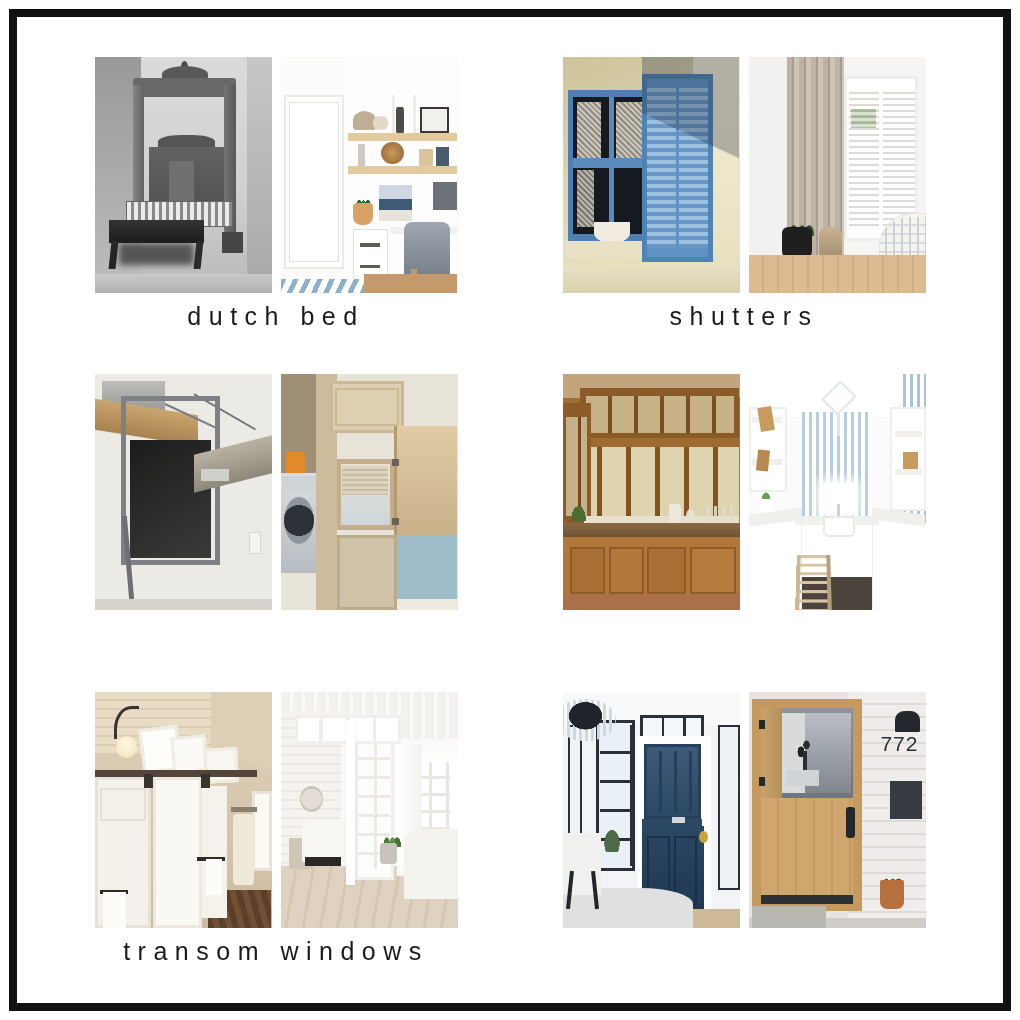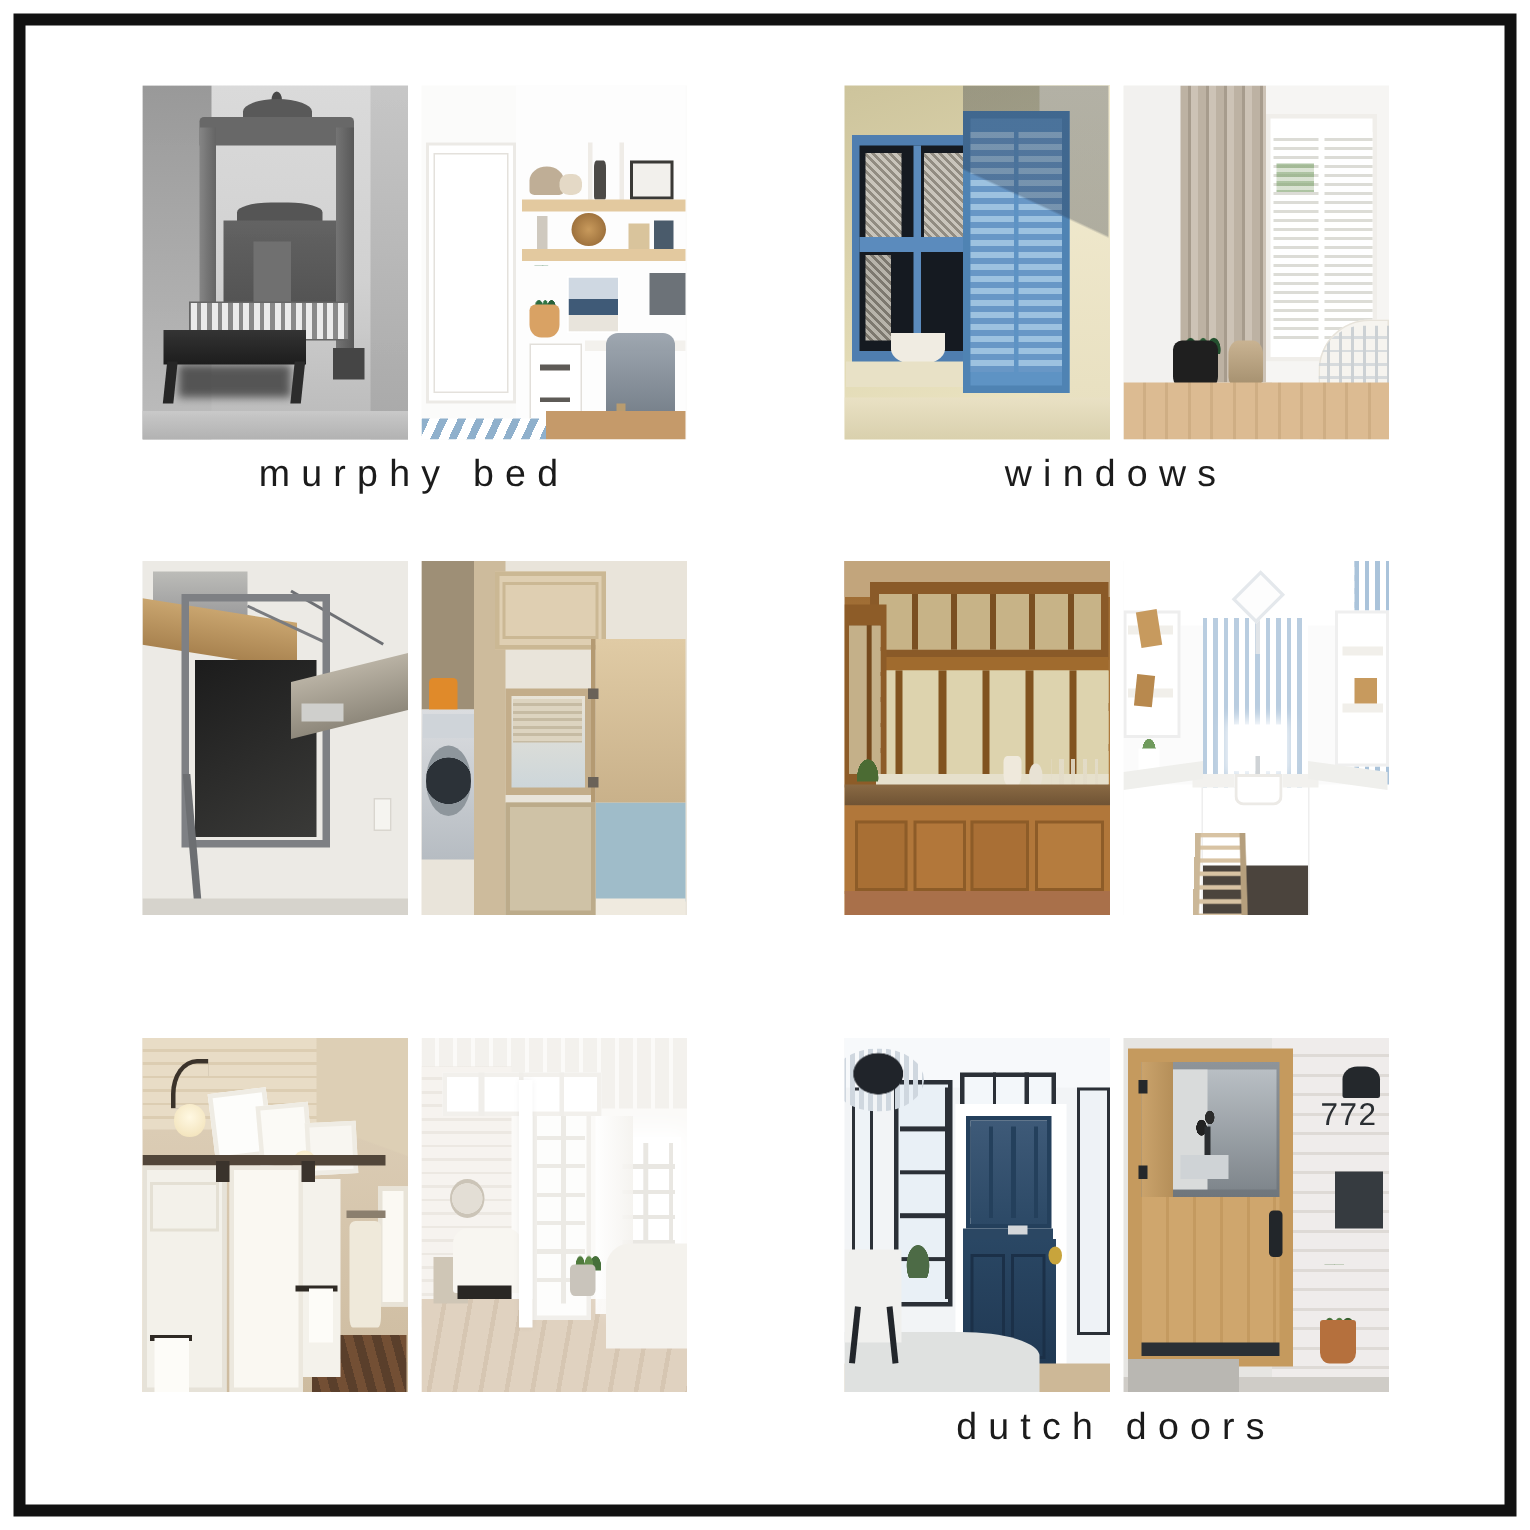--- a/index.html
+++ b/index.html
@@ -498,21 +498,21 @@
                 <div class="el chair"></div>
                 <div class="el chair-leg"></div>
               <div class="el drawers"></div>
                 <div class="el dh1"></div>
                 <div class="el dh2"></div>
               <div class="el floor"></div>
                 <div class="el rug"></div>
             </div>
           </div>
         </div>
-        <div class="label">murphy bed</div>
+        <div class="label">dutch bed</div>
       </div>
 
       <div class="feature">
         <div class="pair">
           <div class="photo p2a">
             <div class="scene">
               <div class="el wall-sun"></div>
               <div class="el win-frame"></div>
                 <div class="el win-in"></div>
               <div class="el lace1"></div>
@@ -540,21 +540,21 @@
               <div class="el plant"></div>
                 <div class="el planter"></div>
               <div class="el books"></div>
                 <div class="el vase"></div>
               <div class="el bed"></div>
                 <div class="el bedpat"></div>
               <div class="el floor"></div>
             </div>
           </div>
         </div>
-        <div class="label">windows</div>
+        <div class="label">shutters</div>
       </div>
 
       <div class="feature">
         <div class="pair">
           <div class="photo p3a">
             <div class="scene">
               <div class="el wall"></div>
                 <div class="el duct"></div>
                 <div class="el shelf"></div>
               <div class="el cable1"></div>
@@ -698,20 +698,21 @@
                 <div class="el tdiv1"></div>
                 <div class="el tdiv2"></div>
                 <div class="el tdiv3"></div>
               <div class="el post"></div>
               <div class="el sofa"></div>
               <div class="el plant"></div>
                 <div class="el plant-pot"></div>
             </div>
           </div>
         </div>
+        <div class="label">transom windows</div>
       </div>
 
       <div class="feature">
         <div class="pair">
           <div class="photo p6a">
             <div class="scene">
               <div class="el ceil"></div>
               <div class="el right-win"></div>
               <div class="el winl"></div>
                 <div class="el win2"></div>
@@ -756,18 +757,17 @@
               <div class="el bottom"></div>
                 <div class="el handle"></div>
                 <div class="el kickplate"></div>
               <div class="el step"></div>
                 <div class="el mat"></div>
               <div class="el fern"></div>
                 <div class="el fern-pot"></div>
             </div>
           </div>
         </div>
-        <div class="label">dutch doors</div>
       </div>
 
     </div>
   </div>
 </div>
 
 </body></html>

